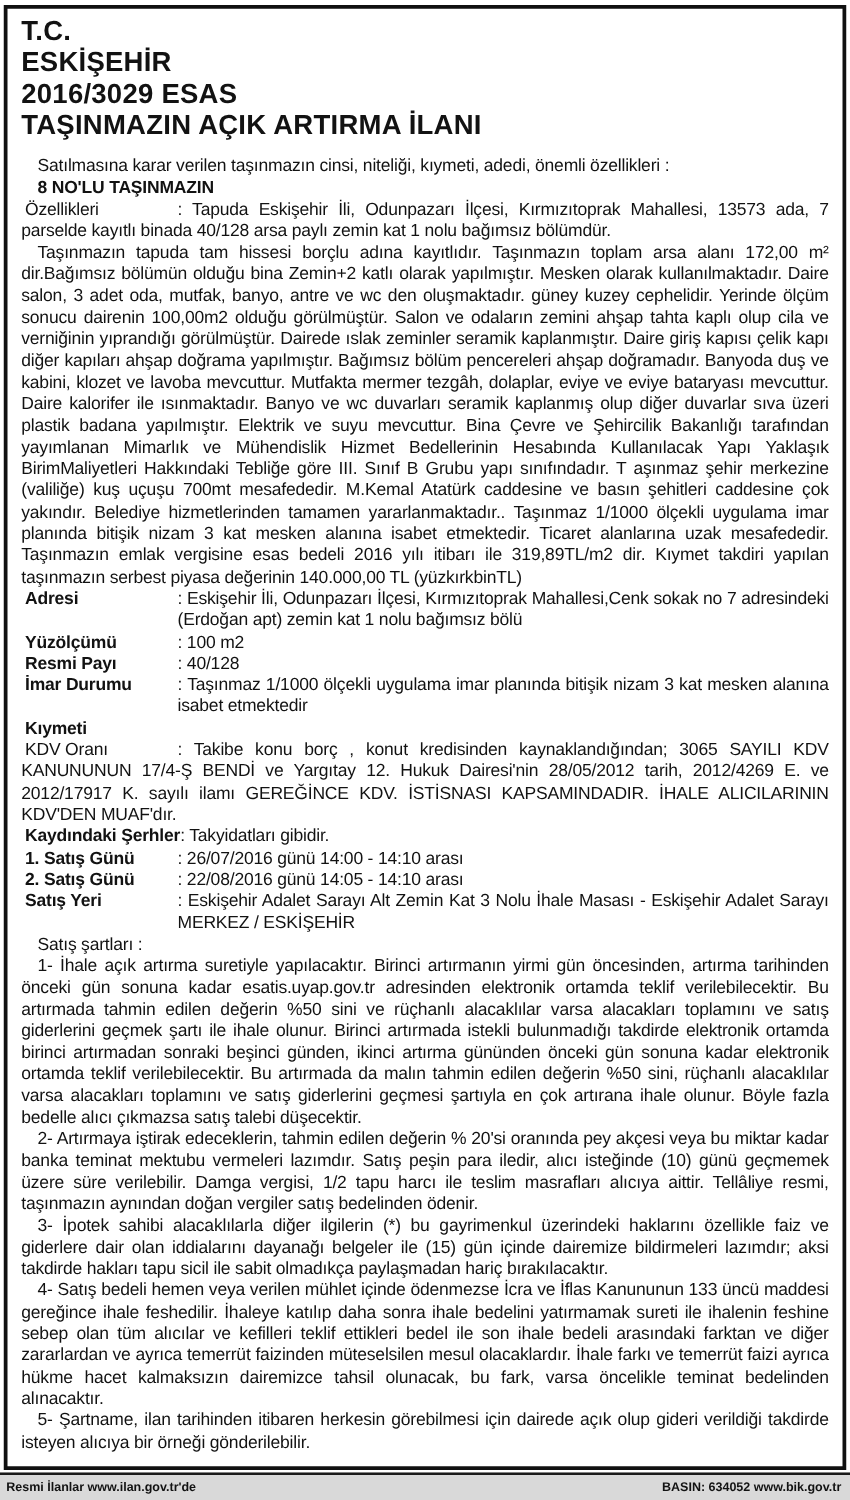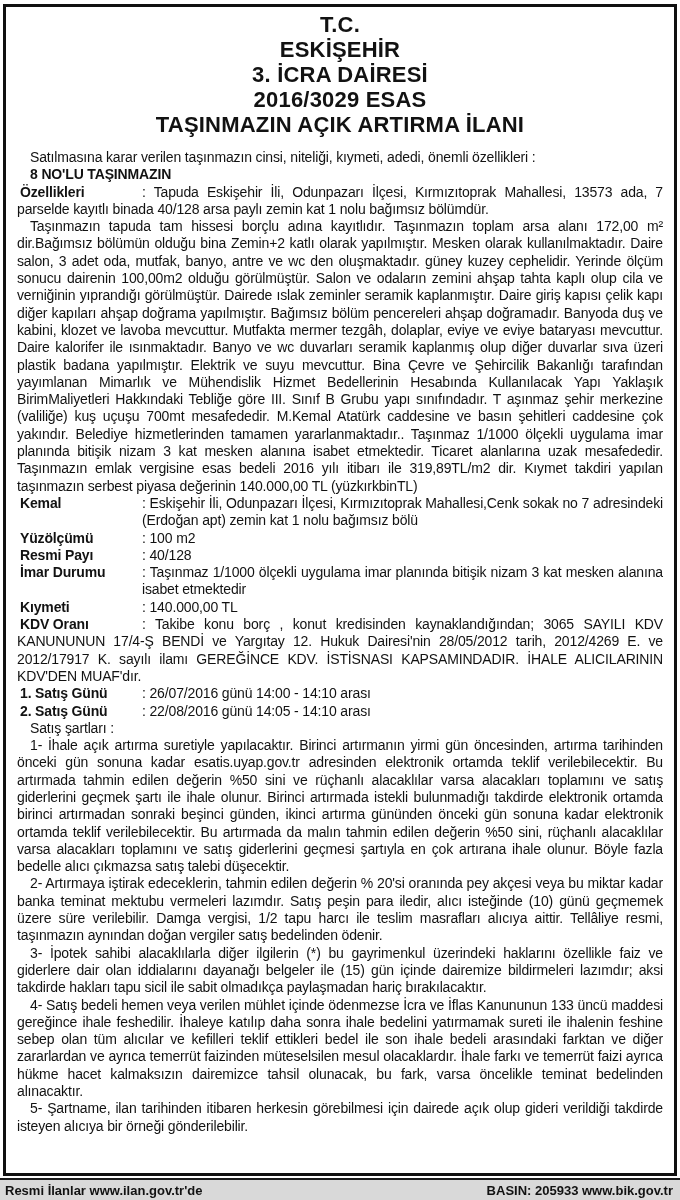--- a/index.html
+++ b/index.html
@@ -8,98 +8,104 @@
     background:#ffffff; color:#121212;
     font-family:"Liberation Sans", sans-serif;
     display:flex; flex-direction:column;
   }
   .doc {
     flex:1 1 auto; margin:4px 3px 0 3px;
     border:3px solid #101010;
     padding:3px 11px 4px 11px;
     box-sizing:border-box; overflow:hidden;
   }
-  .hdr { text-align:center; font-weight:bold; font-size:22px; line-height:25px; letter-spacing:.2px; margin:2px 0 5px 0; }
+  .hdr { font-weight:bold; font-size:22px; line-height:25px; letter-spacing:.2px; margin:2px 0 5px 0; }
   .hdr div { white-space:nowrap; }
   .bodytext { font-size:14px; line-height:17.3px; letter-spacing:-.15px;margin-top:12px; }
   p { margin:0; text-align:justify; }
   .ind { text-indent:13px; }
   .bold { font-weight:bold; }
   
   .flow { text-indent:0; }
-  .flow .flbl { font-weight:bold; display:inline-block; width:122px; margin-left:3px; }
+  .flow .flbl { font-weight:normal; display:inline-block; width:122px; margin-left:3px; }
   
   .row { display:flex; }
   .row .rlbl { font-weight:bold; flex:0 0 122px; padding-left:3px; white-space:nowrap; }
   .row .rval { flex:1 1 auto; text-align:justify; }
   .footer {
     flex:0 0 auto; height:20px; margin-top:2px;
     background:#d9d9d9; border-top:2px solid #1a1a1a;
     display:flex; align-items:center; justify-content:space-between;
-    padding:0 7px 0 5px; font-size:13px; font-weight:bold; letter-spacing:0;
+    padding:0 7px 0 5px; font-size:10px; font-weight:bold; letter-spacing:0;
   }
 </style>
 </head>
 <body>
 
 <div class="doc">
   <div class="hdr">
     <div>T.C.</div>
     <div>ESKİŞEHİR</div>
-    <div>3. İCRA DAİRESİ</div>
     <div>2016/3029 ESAS</div>
     <div>TAŞINMAZIN AÇIK ARTIRMA İLANI</div>
   </div>
 
   <div class="bodytext">
     <p class="ind">Satılmasına karar verilen taşınmazın cinsi, niteliği, kıymeti, adedi, önemli özellikleri :</p>
     <p class="bold ind">8 NO'LU TAŞINMAZIN</p>
 
     <p class="flow"><span class="flbl">Özellikleri</span><span>: Tapuda Eskişehir İli, Odunpazarı İlçesi, Kırmızıtoprak Mahallesi, 13573 ada, 7 parselde kayıtlı binada 40/128 arsa paylı zemin kat 1 nolu bağımsız bölümdür.</span></p>
 
     <p class="ind">Taşınmazın tapuda tam hissesi borçlu adına kayıtlıdır. Taşınmazın toplam arsa alanı 172,00 m² dir.Bağımsız bölümün olduğu bina Zemin+2 katlı olarak yapılmıştır. Mesken olarak kullanılmaktadır. Daire salon, 3 adet oda, mutfak, banyo, antre ve wc den oluşmaktadır. güney kuzey cephelidir. Yerinde ölçüm sonucu dairenin 100,00m2 olduğu görülmüştür. Salon ve odaların zemini ahşap tahta kaplı olup cila ve verniğinin yıprandığı görülmüştür. Dairede ıslak zeminler seramik kaplanmıştır. Daire giriş kapısı çelik kapı diğer kapıları ahşap doğrama yapılmıştır. Bağımsız bölüm pencereleri ahşap doğramadır. Banyoda duş ve kabini, klozet ve lavoba mevcuttur. Mutfakta mermer tezgâh, dolaplar, eviye ve eviye bataryası mevcuttur. Daire kalorifer ile ısınmaktadır. Banyo ve wc duvarları seramik kaplanmış olup diğer duvarlar sıva üzeri plastik badana yapılmıştır. Elektrik ve suyu mevcuttur. Bina Çevre ve Şehircilik Bakanlığı tarafından yayımlanan Mimarlık ve Mühendislik Hizmet Bedellerinin Hesabında Kullanılacak Yapı Yaklaşık BirimMaliyetleri Hakkındaki Tebliğe göre III. Sınıf B Grubu yapı sınıfındadır. T aşınmaz şehir merkezine (valiliğe) kuş uçuşu 700mt mesafededir. M.Kemal Atatürk caddesine ve basın şehitleri caddesine çok yakındır. Belediye hizmetlerinden tamamen yararlanmaktadır..  Taşınmaz 1/1000 ölçekli uygulama imar planında bitişik nizam 3 kat mesken alanına isabet etmektedir. Ticaret alanlarına uzak mesafededir.  Taşınmazın emlak vergisine esas bedeli 2016 yılı itibarı ile 319,89TL/m2 dir. Kıymet takdiri yapılan taşınmazın serbest piyasa değerinin 140.000,00 TL (yüzkırkbinTL)</p>
 
     <div class="row">
-      <span class="rlbl">Kemal</span>
+      <span class="rlbl">Adresi</span>
       <span class="rval">: Eskişehir İli, Odunpazarı İlçesi, Kırmızıtoprak Mahallesi,Cenk sokak no 7 adresindeki (Erdoğan apt) zemin kat 1 nolu bağımsız bölü</span>
     </div>
     <div class="row">
       <span class="rlbl">Yüzölçümü</span>
       <span class="rval">: 100 m2</span>
     </div>
     <div class="row">
       <span class="rlbl">Resmi Payı</span>
       <span class="rval">: 40/128</span>
     </div>
     <div class="row">
       <span class="rlbl">İmar Durumu</span>
       <span class="rval">: Taşınmaz 1/1000 ölçekli uygulama imar planında bitişik nizam 3 kat mesken alanına isabet etmektedir</span>
     </div>
     <div class="row">
       <span class="rlbl">Kıymeti</span>
-      <span class="rval">: 140.000,00 TL</span>
     </div>
 
     <p class="flow"><span class="flbl">KDV Oranı</span><span>: Takibe konu borç , konut kredisinden kaynaklandığından; 3065 SAYILI KDV KANUNUNUN 17/4-Ş BENDİ ve Yargıtay 12. Hukuk Dairesi'nin 28/05/2012 tarih, 2012/4269 E. ve 2012/17917 K. sayılı ilamı GEREĞİNCE KDV. İSTİSNASI KAPSAMINDADIR. İHALE ALICILARININ KDV'DEN MUAF'dır.</span></p>
 
+    <div class="row">
+      <span class="rlbl">Kaydındaki Şerhler</span>
+      <span class="rval">: Takyidatları gibidir.</span>
+    </div>
     <div class="row">
       <span class="rlbl">1. Satış Günü</span>
       <span class="rval">: 26/07/2016 günü 14:00 - 14:10 arası</span>
     </div>
     <div class="row">
       <span class="rlbl">2. Satış Günü</span>
       <span class="rval">: 22/08/2016 günü 14:05 - 14:10 arası</span>
+    </div>
+    <div class="row">
+      <span class="rlbl">Satış Yeri</span>
+      <span class="rval">: Eskişehir Adalet Sarayı Alt Zemin Kat 3 Nolu İhale Masası - Eskişehir Adalet Sarayı MERKEZ / ESKİŞEHİR</span>
     </div>
 
     <p class="ind">Satış şartları :</p>
     <p class="ind">1- İhale açık artırma suretiyle yapılacaktır. Birinci artırmanın  yirmi gün öncesinden,   artırma tarihinden önceki gün sonuna kadar esatis.uyap.gov.tr adresinden elektronik ortamda teklif verilebilecektir. Bu artırmada tahmin edilen değerin %50 sini ve rüçhanlı alacaklılar varsa alacakları toplamını ve satış giderlerini geçmek şartı ile ihale olunur. Birinci artırmada istekli bulunmadığı takdirde elektronik ortamda birinci artırmadan sonraki beşinci  günden, ikinci artırma gününden önceki gün sonuna kadar elektronik ortamda teklif verilebilecektir.  Bu artırmada da malın tahmin edilen değerin %50 sini,  rüçhanlı alacaklılar varsa alacakları toplamını  ve satış giderlerini geçmesi şartıyla en çok artırana ihale olunur. Böyle fazla bedelle alıcı çıkmazsa satış talebi düşecektir.</p>
     <p class="ind">2- Artırmaya iştirak edeceklerin, tahmin edilen değerin % 20'si oranında pey akçesi veya bu miktar kadar banka teminat mektubu vermeleri lazımdır. Satış peşin para iledir, alıcı isteğinde (10) günü geçmemek üzere süre verilebilir. Damga vergisi,  1/2 tapu harcı ile  teslim masrafları  alıcıya aittir. Tellâliye resmi, taşınmazın aynından doğan vergiler satış bedelinden ödenir.</p>
     <p class="ind">3- İpotek sahibi alacaklılarla diğer ilgilerin (*) bu gayrimenkul üzerindeki haklarını özellikle faiz ve giderlere dair olan iddialarını dayanağı belgeler ile (15) gün içinde dairemize bildirmeleri lazımdır; aksi takdirde hakları tapu sicil ile sabit olmadıkça paylaşmadan hariç bırakılacaktır.</p>
     <p class="ind">4- Satış bedeli hemen veya verilen mühlet içinde ödenmezse İcra ve İflas Kanununun 133 üncü maddesi gereğince ihale feshedilir. İhaleye katılıp daha sonra ihale bedelini yatırmamak sureti ile ihalenin feshine sebep olan tüm alıcılar ve kefilleri teklif ettikleri bedel ile son ihale bedeli arasındaki farktan ve diğer zararlardan ve ayrıca temerrüt faizinden müteselsilen mesul olacaklardır. İhale farkı ve temerrüt faizi ayrıca hükme hacet kalmaksızın dairemizce tahsil olunacak, bu fark, varsa öncelikle teminat bedelinden alınacaktır.</p>
     <p class="ind">5- Şartname, ilan tarihinden itibaren herkesin görebilmesi için dairede açık olup gideri verildiği takdirde isteyen alıcıya bir örneği gönderilebilir.</p>
 
   </div>
 </div>
 
 <div class="footer">
   <span>Resmi İlanlar www.ilan.gov.tr'de</span>
-  <span>BASIN: 205933 www.bik.gov.tr</span>
+  <span>BASIN: 634052 www.bik.gov.tr</span>
 </div>
 
 </body></html>

